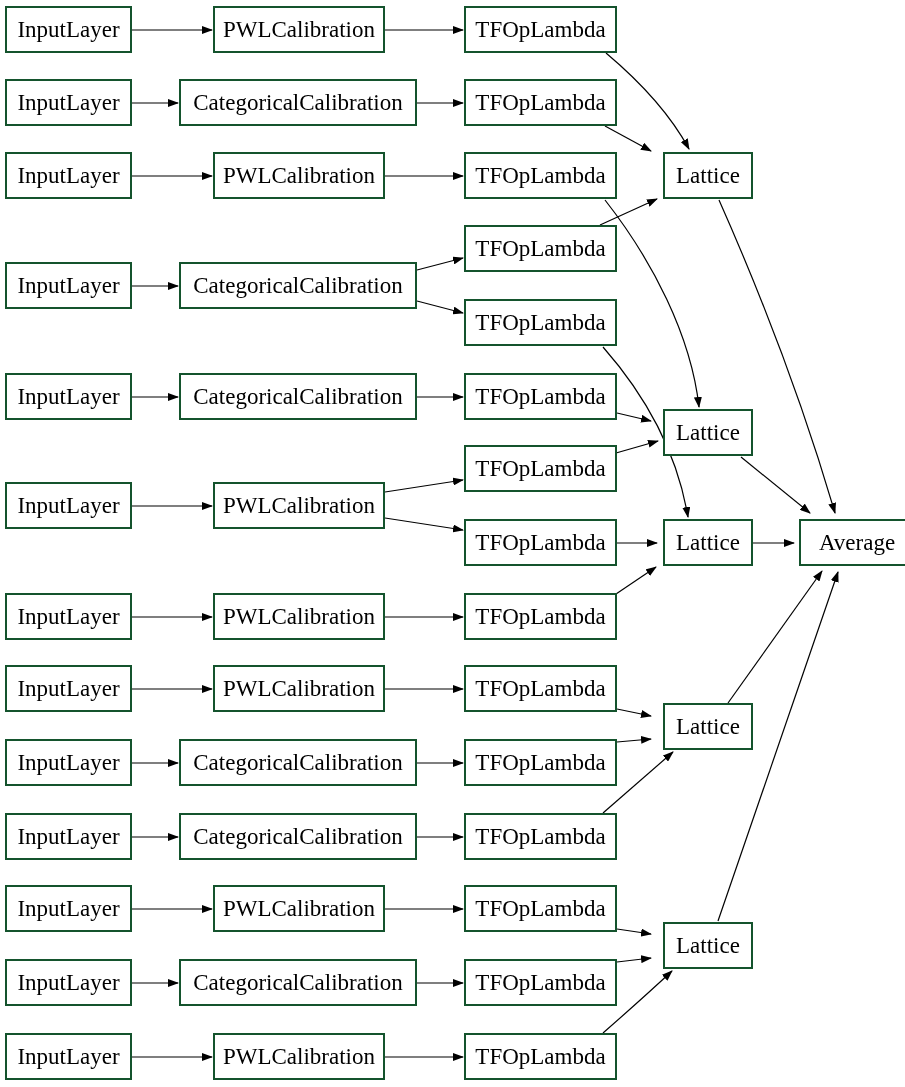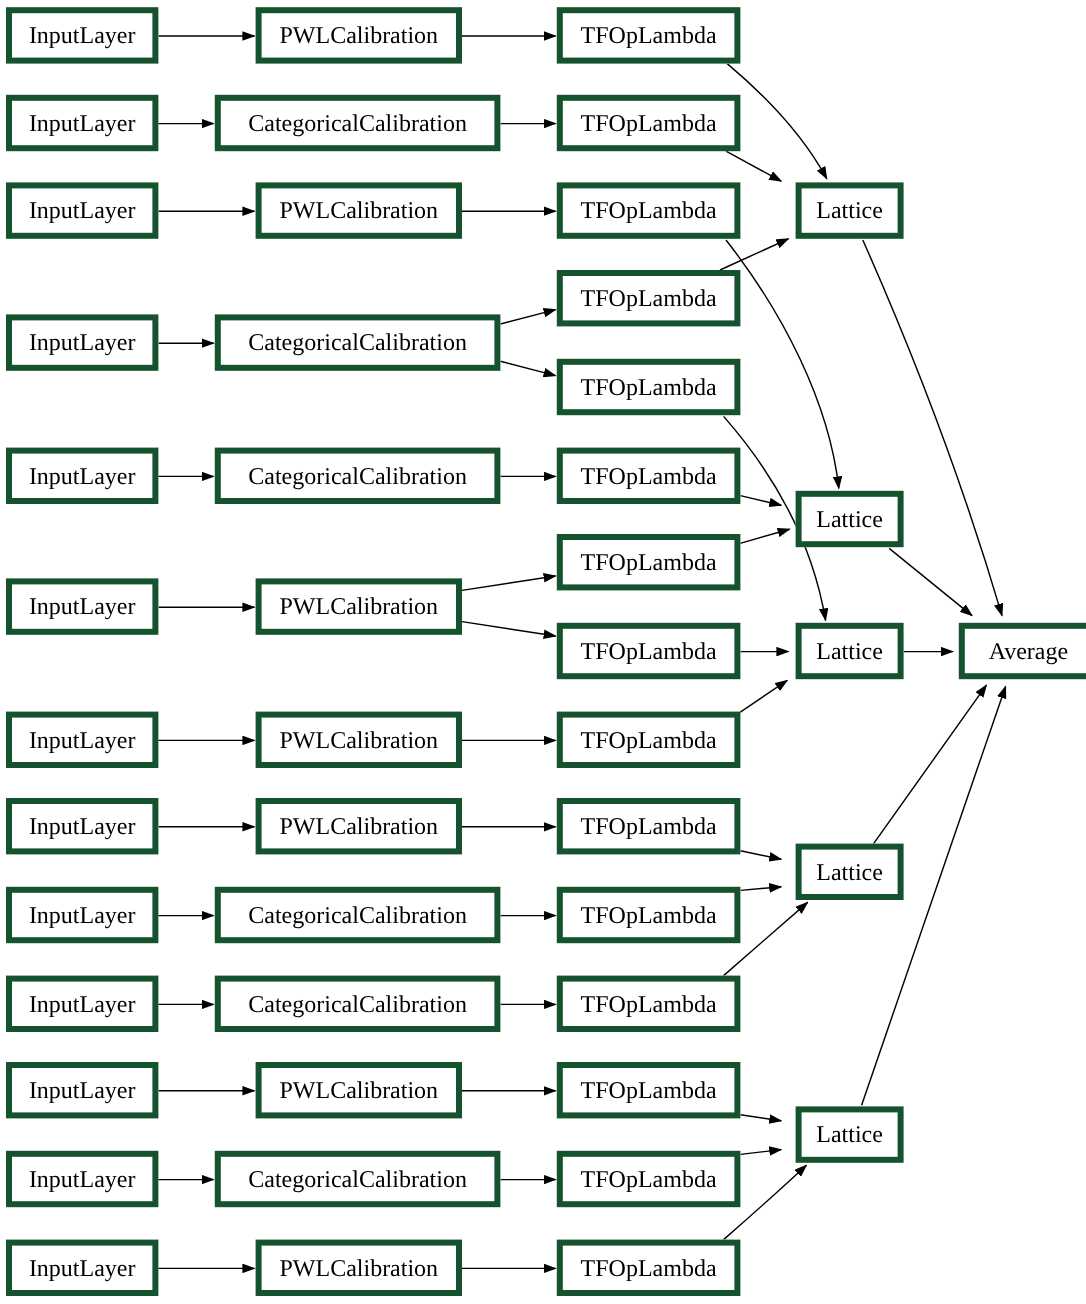--- a/index.html
+++ b/index.html
@@ -13,25 +13,25 @@
   }
   #edges {
     position: absolute;
     left: 0; top: 0;
     width: 905px; height: 1087px;
   }
   .node {
     position: absolute;
     box-sizing: border-box;
     background: #ffffff;
-    border: 5px solid #14532d;
+    border: 2px solid #14532d;
     display: flex;
     align-items: center;
     justify-content: center;
-    font-size: 20px;
+    font-size: 23px;
     color: #000000;
     white-space: nowrap;
     line-height: 1;
   }
   .edge {
     fill: none;
     stroke: #000000;
     stroke-width: 1.2px;
   }
 </style>

